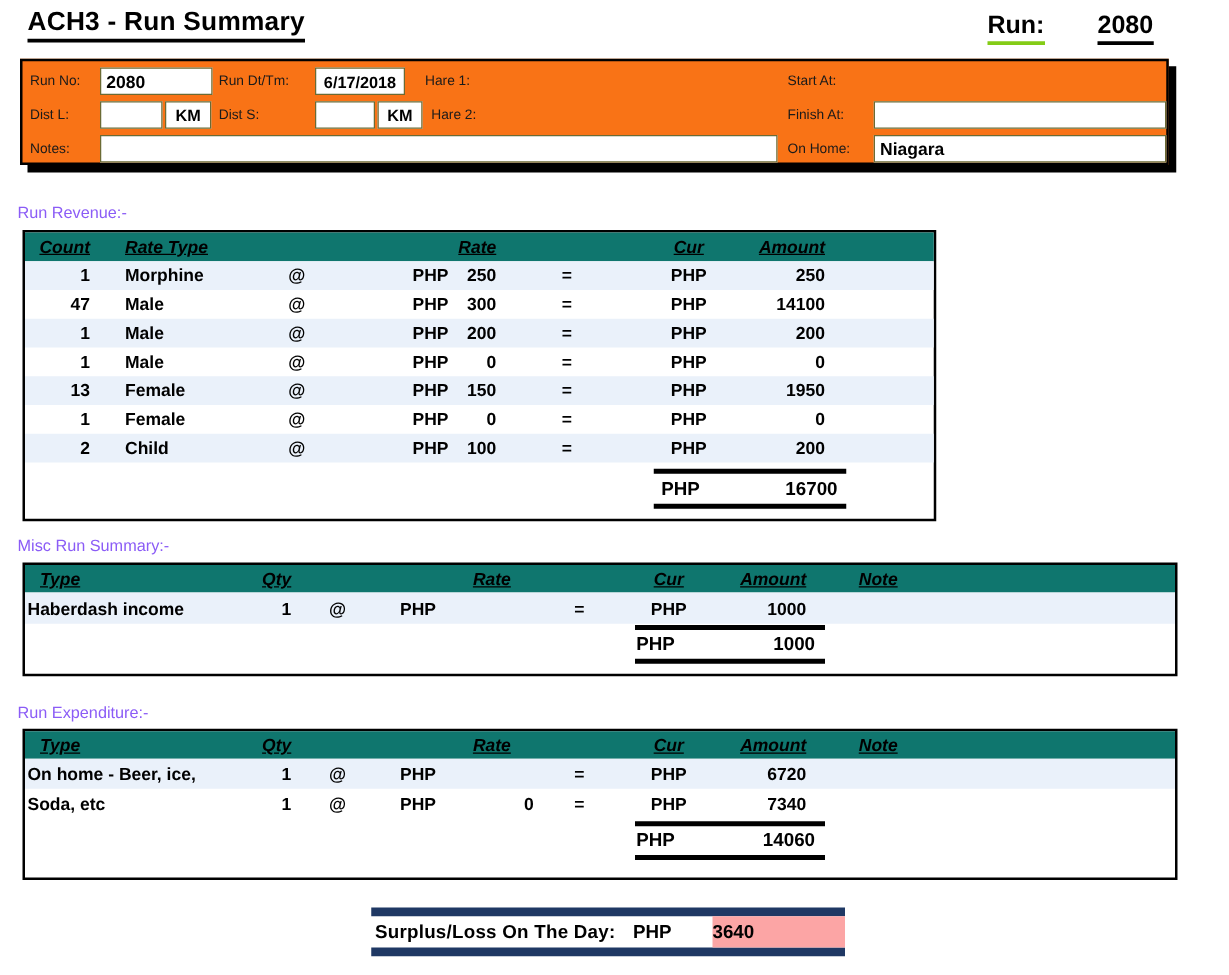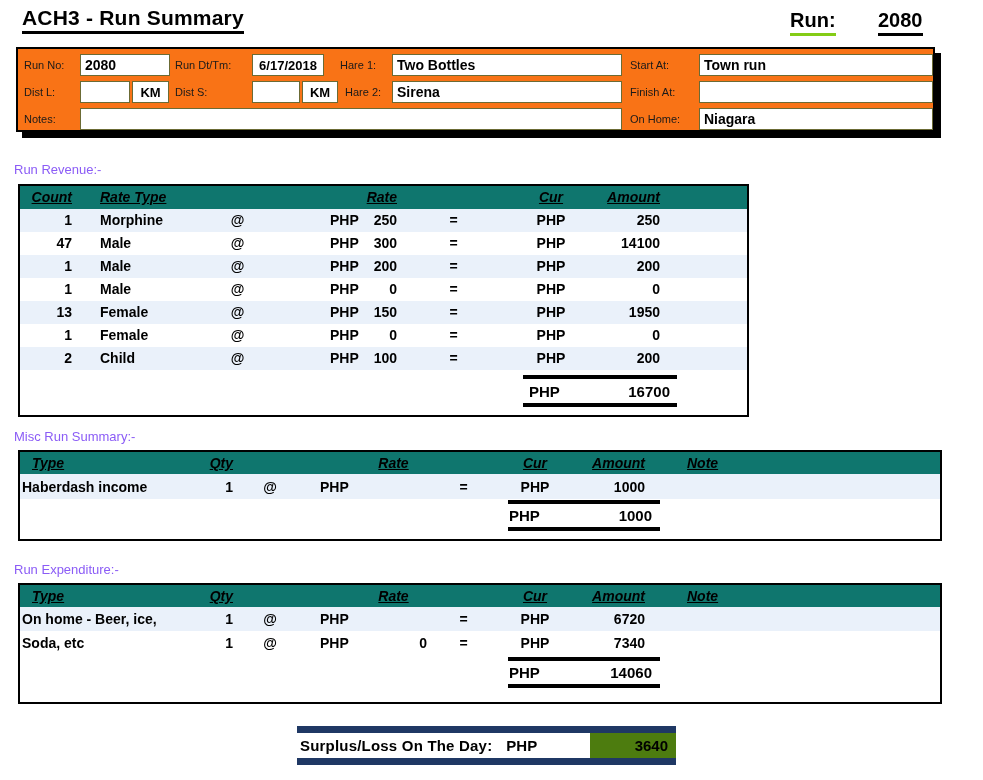--- a/index.html
+++ b/index.html
@@ -63,51 +63,48 @@
          display:flex;align-items:center;font-size:15px;font-weight:bold;
          justify-content:space-between;box-sizing:content-box;}
 
   
   .surplus{position:absolute;left:297px;top:726px;width:379px;}
   .bar{height:7px;background:#1F3864;}
   .surplus-row{display:flex;align-items:center;height:25px;font-size:15px;
                font-weight:bold;position:relative;}
   .surplus-lbl{padding-left:3px;letter-spacing:0.2px;white-space:nowrap;}
   .surplus-cur{margin-left:14px;}
-  .surplus-amt{margin-left:auto;width:86px;height:25px;line-height:25px;
-               background:#4d7c0f;text-align:right;padding-right:8px;box-sizing:border-box;}
+  .surplus-amt{margin-left:auto;width:106px;height:25px;line-height:25px;
+               background:#fca5a5;padding-right:8px;box-sizing:border-box;}
 </style>
 </head>
 <body>
 
 <div class="page">
 
   <div class="title">ACH3 - Run Summary</div>
   <div class="run-label">Run:</div>
   <div class="run-number">2080</div>
 
   <div class="hdrbox">
 
     <span class="flabel" style="left:6px;top:10px;">Run No:</span>
     <div class="fbox" style="left:62px;top:5px;width:90px;">2080</div>
     <span class="flabel" style="left:157px;top:10px;">Run Dt/Tm:</span>
     <div class="fbox center" style="left:234px;top:5px;width:72px;font-size:13px;">6/17/2018</div>
     <span class="flabel" style="left:322px;top:10px;">Hare 1:</span>
-    <div class="fbox" style="left:374px;top:5px;width:230px;">Two Bottles</div>
     <span class="flabel" style="left:612px;top:10px;">Start At:</span>
-    <div class="fbox" style="left:681px;top:5px;width:234px;">Town run</div>
 
     <span class="flabel" style="left:6px;top:37px;">Dist L:</span>
     <div class="fbox" style="left:62px;top:32px;width:50px;"></div>
     <div class="fbox center" style="left:114px;top:32px;width:37px;font-size:13px;">KM</div>
     <span class="flabel" style="left:157px;top:37px;">Dist S:</span>
     <div class="fbox" style="left:234px;top:32px;width:48px;"></div>
     <div class="fbox center" style="left:284px;top:32px;width:36px;font-size:13px;">KM</div>
     <span class="flabel" style="left:327px;top:37px;">Hare 2:</span>
-    <div class="fbox" style="left:374px;top:32px;width:230px;">Sirena</div>
     <span class="flabel" style="left:612px;top:37px;">Finish At:</span>
     <div class="fbox" style="left:681px;top:32px;width:234px;"></div>
 
     <span class="flabel" style="left:6px;top:64px;">Notes:</span>
     <div class="fbox" style="left:62px;top:59px;width:542px;"></div>
     <span class="flabel" style="left:612px;top:64px;">On Home:</span>
     <div class="fbox" style="left:681px;top:59px;width:234px;">Niagara</div>
   </div>
 
   <div class="sec-label" style="top:162px;">Run Revenue:-</div>

